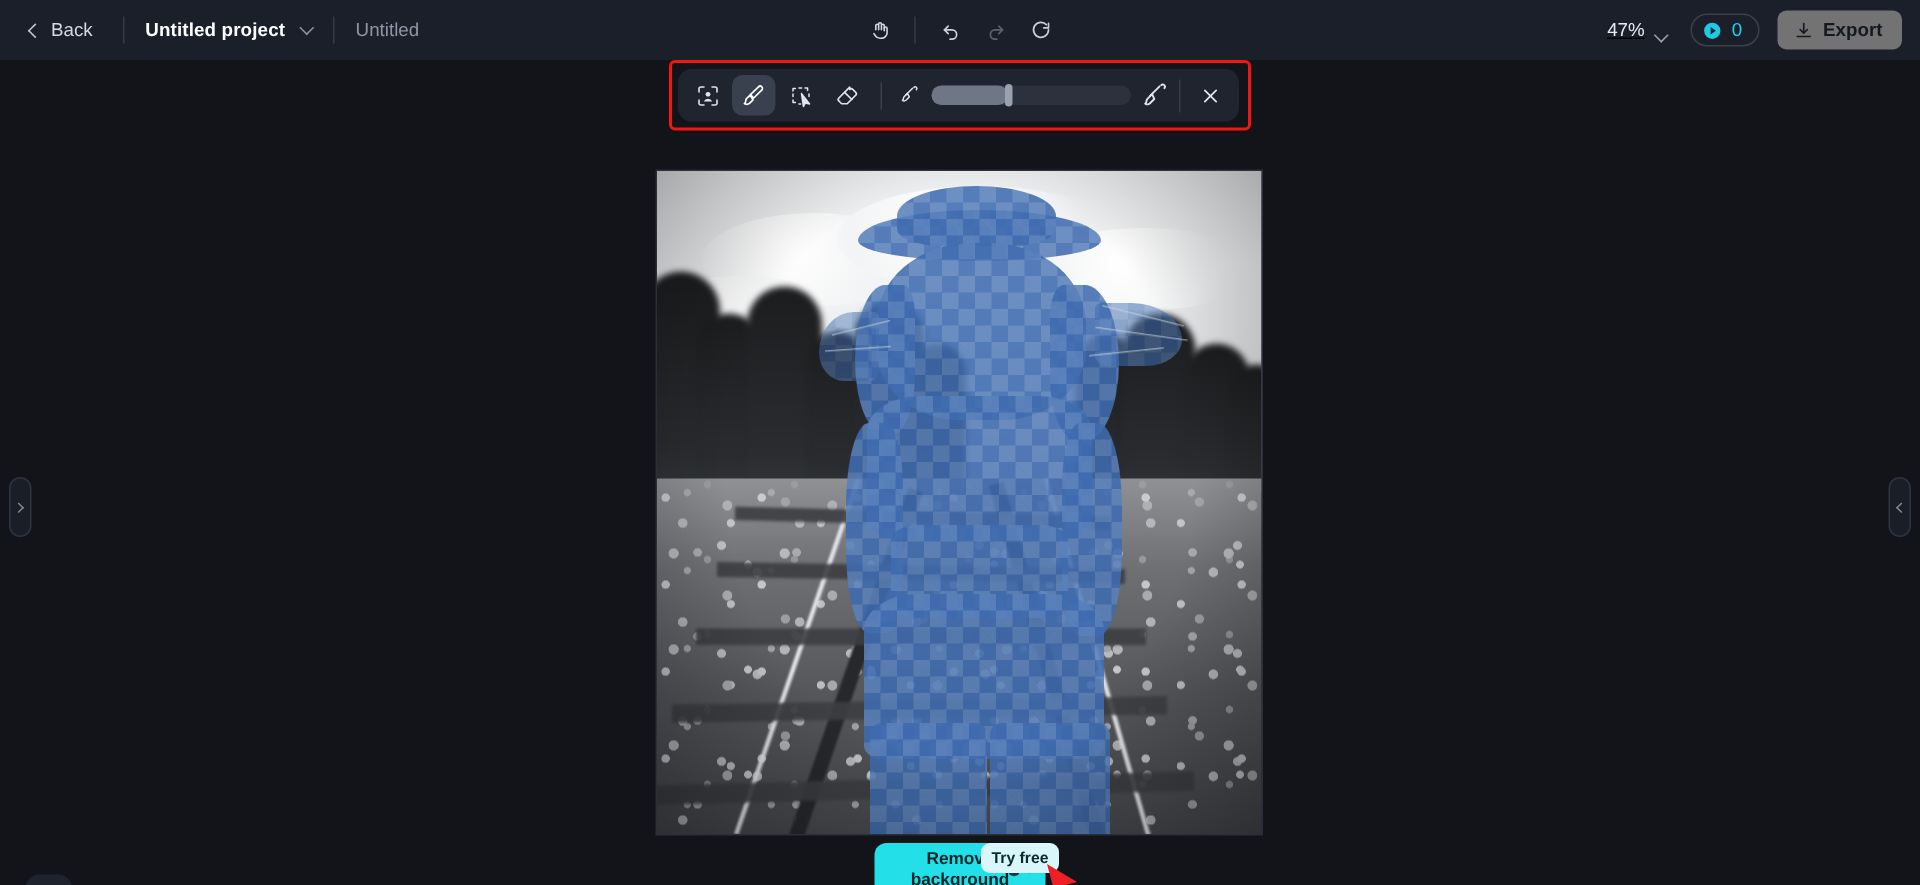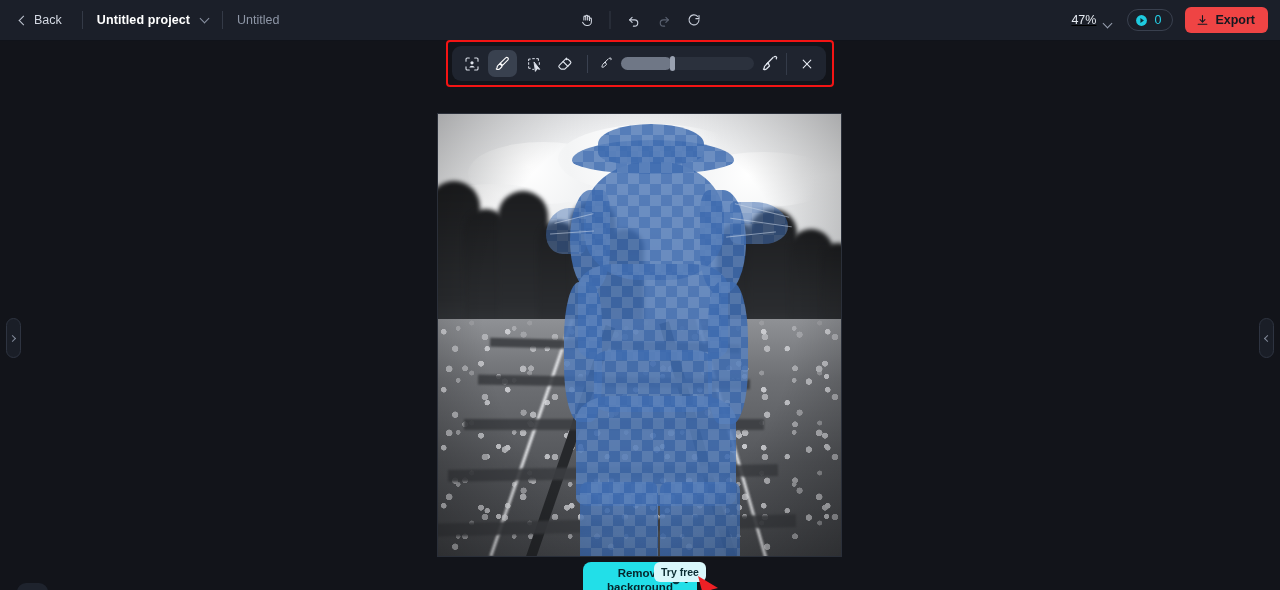--- a/index.html
+++ b/index.html
@@ -50,21 +50,21 @@
   .zoom-val { color: #e6eaf1; font-size: 12.5px; }
   .zoom-wrap { display: flex; align-items: flex-end; cursor: pointer; padding: 4px 6px; border-radius: 5px; text-decoration: underline; }
   .credits {
     display: flex; align-items: center; gap: 6px;
     border: 1px solid #39404e; border-radius: 14px;
     padding: 3px 11px 3px 7px; margin-left: 10px; cursor: pointer;
   }
   .credit-num { color: #25d0e8; font-size: 12.5px; }
   .export-btn {
     display: flex; align-items: center; gap: 6px;
-    background: #ef4444; color: #141820;
+    background: #737373; color: #141820;
     font-size: 12.5px; font-weight: bold;
     border-radius: 6px; padding: 6px 13px 6px 11px;
     margin-left: 12px; cursor: pointer; border: none;
     font-family: "Liberation Sans", sans-serif;
   }
 
   
   .tb-annot {
     position: absolute; left: 446px; top: 40px;
     width: 388px; height: 47px;

